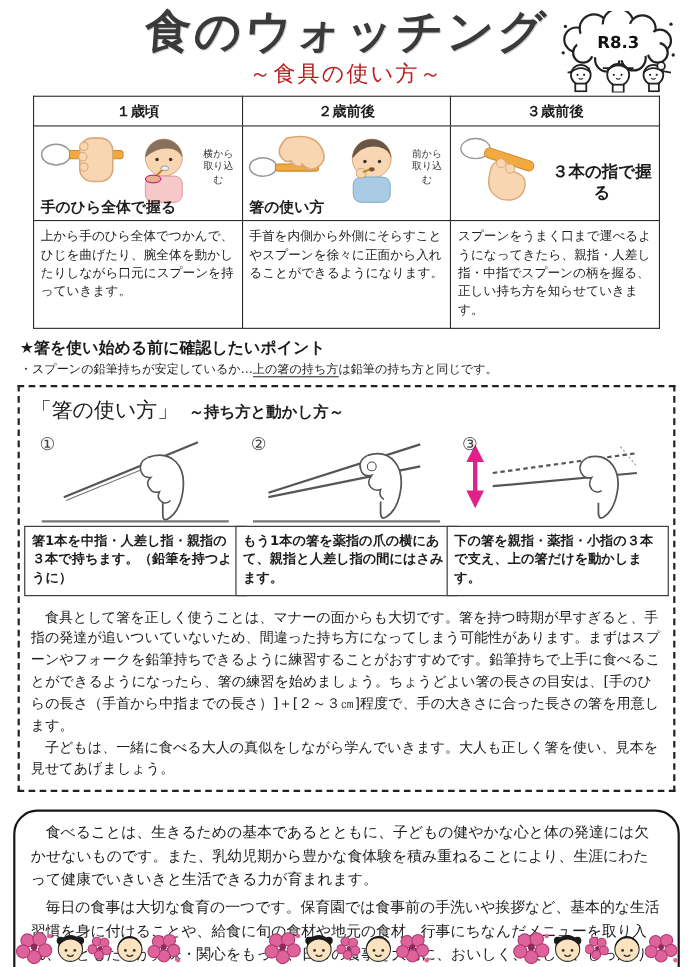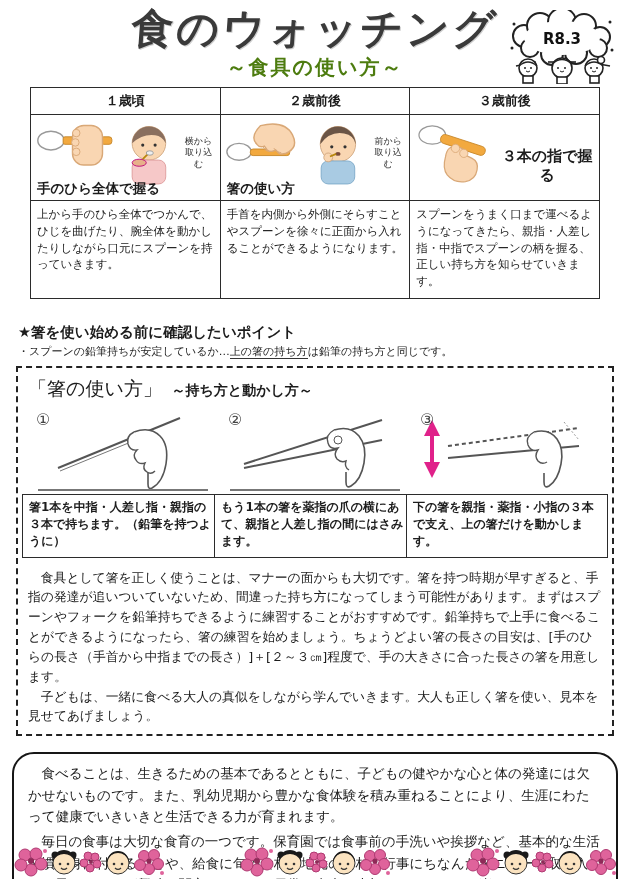--- a/index.html
+++ b/index.html
@@ -10,41 +10,41 @@
     color:#1c1c1c; position:relative;
   }
   
   .header { position:relative; padding-top:6px; }
   .main-title {
     text-align:center; font-size:42px; font-weight:800; color:#3a3a3a;
     letter-spacing:3px; line-height:1.1; transform:skewX(-4deg);
     text-shadow:1px 1px 0 #cfcfcf;
   }
   .subtitle {
-    text-align:center; font-size:20px; font-weight:700; color:#4d7c0f;
+    text-align:center; font-size:20px; font-weight:400; color:#b91c1c;
     letter-spacing:2px; margin-top:2px;
   }
   .badge { position:absolute; top:10px; right:12px; width:112px; height:74px; }
   
   table.age-table {
     border-collapse:collapse; margin:6px auto 0; width:570px;
     table-layout:fixed;
   }
   .age-table th, .age-table td { border:1.6px solid #2b2b2b; }
   .age-table th {
     font-size:13px; font-weight:700; padding:4px 0; background:#fff; text-align:center;
   }
   .cell-visual { height:86px; padding:3px 4px; vertical-align:top; position:relative; }
   .visual-row { display:flex; align-items:flex-start; gap:2px;text-align:center; }
   .grip-note { font-size:9px; line-height:1.25; color:#333; padding-top:18px; white-space:pre-line; }
   .cell-caption { font-size:13.5px; font-weight:700; position:absolute; left:6px; bottom:2px; }
   .caption-inline { font-size:15px; font-weight:700; align-self:center; margin-top:22px; }
   .cell-desc { font-size:11.5px; line-height:1.45; padding:5px 6px 8px; vertical-align:top; }
   
-  .points { margin:24px 18px 0; }
+  .points { margin:8px 18px 0; }
   .points-heading { font-size:14.5px; font-weight:800; }
   .points-line { font-size:11px; line-height:1.55; margin-top:1px; }
   .u-seg { border-bottom:1px solid #333; }
   
   .dashed-box {
     margin:6px 16px 0; border:2.4px dashed #222; padding:6px 10px 8px;
   }
   .chop-title { text-align:left; margin:2px 0 4px;font-family:Liberation Mono, monospace; }
   .chop-title-main { font-size:19px; font-weight:400; }
   .chop-title-sub { font-size:14px; font-weight:700; }

